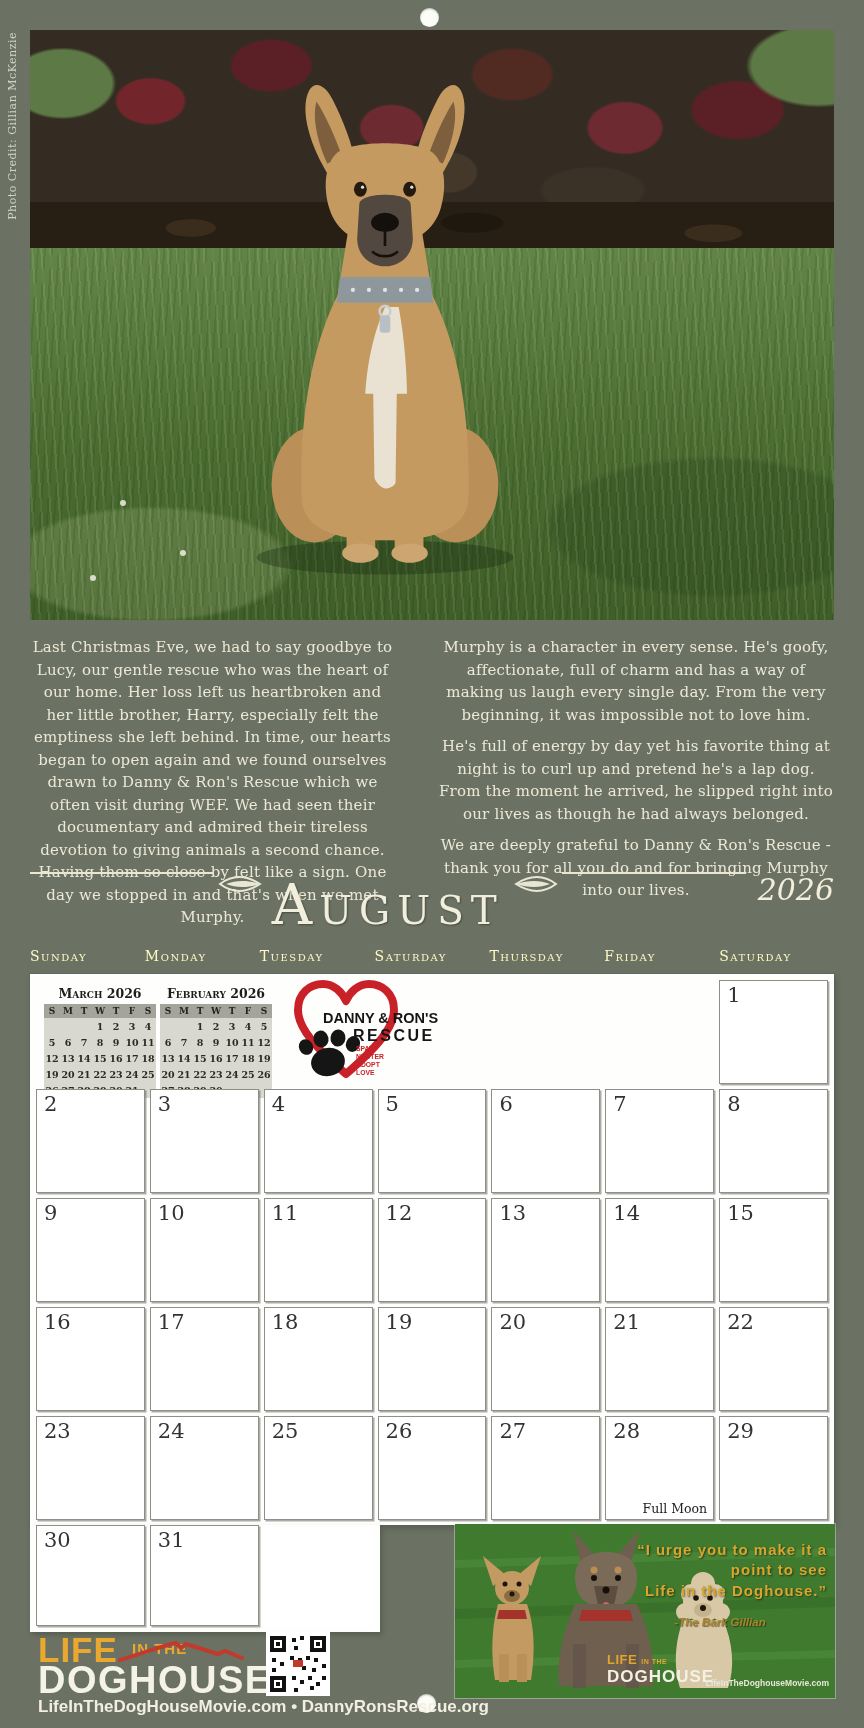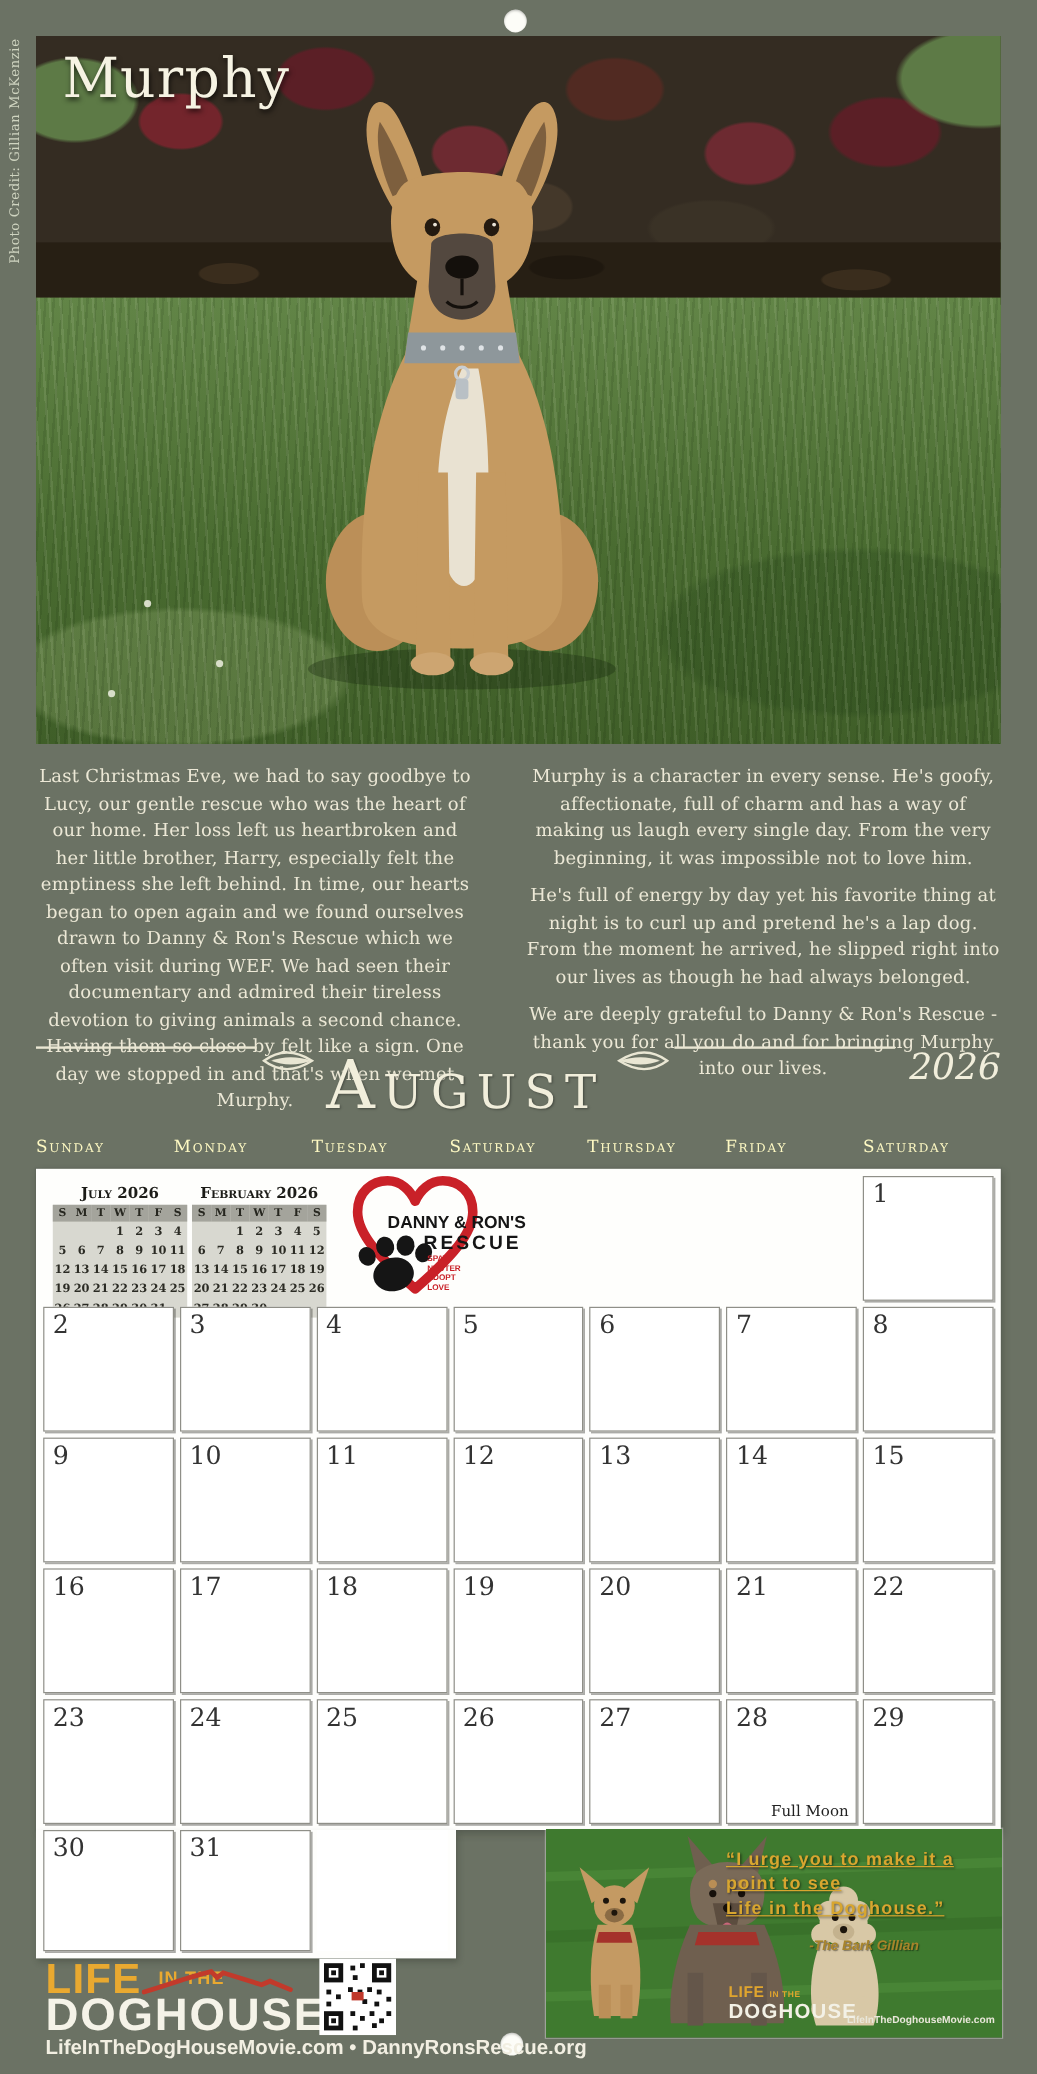--- a/index.html
+++ b/index.html
@@ -63,21 +63,21 @@
   
   .minical{position:absolute;top:6px;width:112px;}
   #minical-0{left:8px;} #minical-1{left:124px;}
   .mc-title{text-align:center;font:700 12.5px "DejaVu Serif",serif;font-variant:small-caps;color:#1c1c18;margin-bottom:3px;}
   .mc-grid{display:grid;grid-template-columns:repeat(7,1fr);background:#d8d8d0;}
   .mc-h{background:#a4a49c;font:700 9px "DejaVu Serif",serif;text-align:center;padding:2px 0;color:#26261f;}
   .mc-d{font:700 9.5px "DejaVu Serif",serif;text-align:center;padding:3px 0 2px;color:#2b2b24;}
   .rescue-logo{position:absolute;left:240px;top:0px;}
   
   .promo{position:absolute;left:455px;top:1524px;width:380px;height:174px;overflow:hidden;box-shadow:0 0 0 1px rgba(255,255,255,.35);}
-  .promo .quote{position:absolute;left:150px;top:16px;width:222px;text-align:left;font:700 15px/1.35 "Liberation Sans",sans-serif;color:#d8a62f;letter-spacing:1px;text-shadow:1px 1px 2px rgba(0,0,0,.55);text-decoration:underline;}
+  .promo .quote{position:absolute;left:150px;top:16px;width:222px;text-align:right;font:700 15px/1.35 "Liberation Sans",sans-serif;color:#d8a62f;letter-spacing:1px;text-shadow:1px 1px 2px rgba(0,0,0,.55);}
   .promo .attr{position:absolute;left:170px;top:92px;width:190px;text-align:center;font:italic 700 11.5px "Liberation Sans",sans-serif;color:#a8842a;text-shadow:1px 1px 1px rgba(0,0,0,.45);}
   .promo .plogo{position:absolute;left:152px;top:128px;line-height:1;}
   .promo .plogo .l1{font:800 13px "Liberation Sans",sans-serif;color:#e0a52e;letter-spacing:.5px;}
   .promo .plogo .l1 small{font-size:7px;color:#e0a52e;}
   .promo .plogo .l2{font:800 17px "Liberation Sans",sans-serif;color:#f3f1e6;letter-spacing:1px;}
   .promo .purl{position:absolute;right:6px;bottom:10px;font:700 8.5px "Liberation Sans",sans-serif;color:#e9e7da;}
   
   .f-life{position:absolute;left:38px;top:1630px;font:800 35px "Liberation Sans",sans-serif;color:#e9a930;letter-spacing:1px;}
   .f-inthe{position:absolute;left:132px;top:1640px;font:800 15px "Liberation Sans",sans-serif;color:#e9a930;letter-spacing:1px;}
   .f-roof{position:absolute;left:118px;top:1640px;}
@@ -125,21 +125,20 @@
     <path d="M194,80 C204,58 208,36 204,22 C196,34 186,56 180,74 Z" fill="#7d5f3e"></path>
     <path d="M95,70 C110,58 170,58 185,70 C196,80 198,102 192,122 C186,142 168,156 140,156 C112,156 94,142 88,122 C82,102 84,80 95,70 Z" fill="#c59a61"></path>
     <ellipse cx="117" cy="104" rx="6" ry="7" fill="#241a10"></ellipse>
     <ellipse cx="163" cy="104" rx="6" ry="7" fill="#241a10"></ellipse>
     <circle cx="119" cy="102" r="1.5" fill="#e8e2d6"></circle>
       <circle cx="165" cy="102" r="1.5" fill="#e8e2d6"></circle>
     <path d="M116,118 C116,106 164,106 164,118 L166,150 C166,166 154,176 140,176 C126,176 114,166 114,150 Z" fill="#53483f"></path>
     <ellipse cx="140" cy="135" rx="13" ry="9" fill="#14100c"></ellipse>
     <path d="M140,144 L140,157 M128,162 C134,168 146,168 152,162" stroke="#14100c" stroke-width="2.5" fill="none"></path>
   </svg>
-  <div class="dog-title">Murphy</div>
 </div>
 
 <div class="story story-left">
   <p>Last Christmas Eve, we had to say goodbye to Lucy, our gentle rescue who was the heart of our home. Her loss left us heartbroken and her little brother, Harry, especially felt the emptiness she left behind. In time, our hearts began to open again and we found ourselves drawn to Danny &amp; Ron's Rescue which we often visit during WEF. We had seen their documentary and admired their tireless devotion to giving animals a second chance.  Having them so close by felt like a sign. One day we stopped in and that's when we met Murphy.</p>
 </div>
 <div class="story story-right">
   <p>Murphy is a character in every sense. He's goofy, affectionate, full of charm and has a way of making us laugh every single day. From the very beginning, it was impossible not to love him.</p>
   <p>He's full of energy by day yet his favorite thing at night is to curl up and pretend he's a lap dog. From the moment he arrived, he slipped right into our lives as though he had always belonged.</p>
   <p>We are deeply grateful to Danny &amp; Ron's Rescue - thank you for all you do and for bringing Murphy into our lives.</p>
 </div>
@@ -168,21 +167,21 @@
   <div class="dow">Friday</div>
   <div class="dow">Saturday</div>
 </div>
 
 <div class="panel">
   <div class="bg-top"></div>
   <div class="bg-bl"></div>
   <div class="cal-grid" id="cal-grid">
     <div class="row1-area">
       <div class="minical" id="minical-0">
-          <div class="mc-title">July 2026</div>
+          <div class="mc-title">March 2026</div>
           <div class="mc-grid">
             <div class="mc-h">S</div>
             <div class="mc-h">M</div>
             <div class="mc-h">T</div>
             <div class="mc-h">W</div>
             <div class="mc-h">T</div>
             <div class="mc-h">F</div>
             <div class="mc-h">S</div>
             <div class="mc-d"></div>
             <div class="mc-d"></div>

